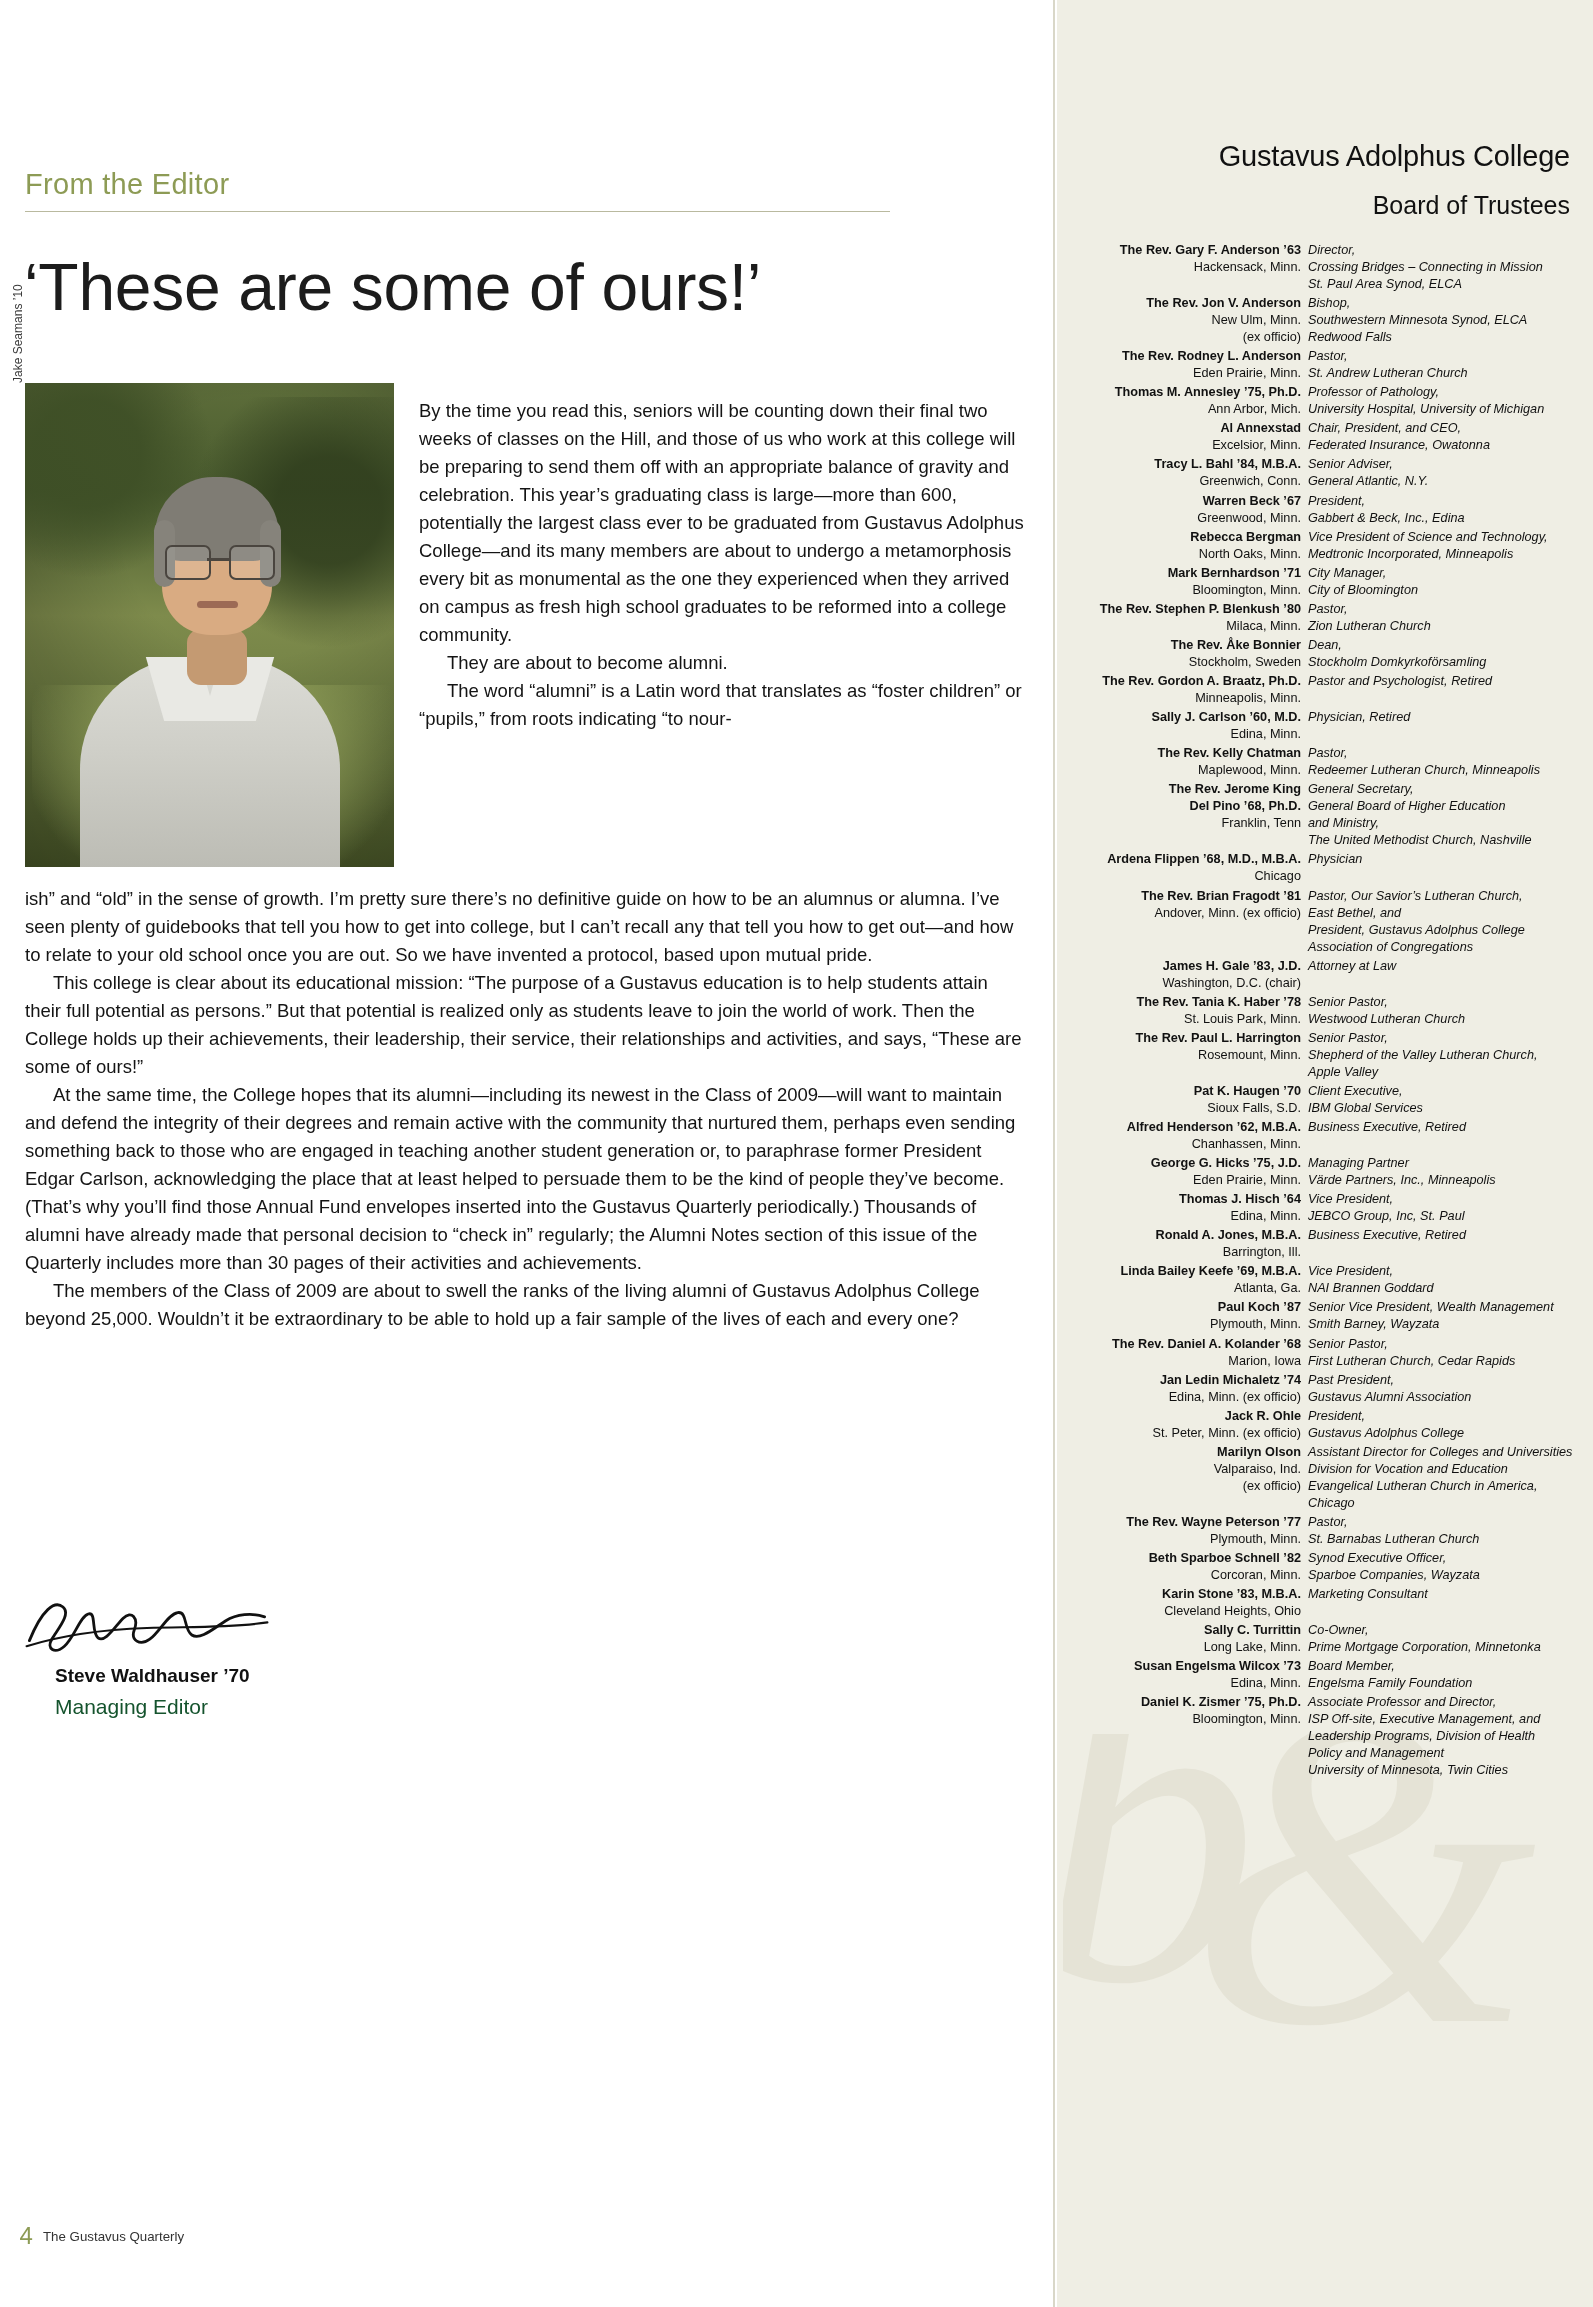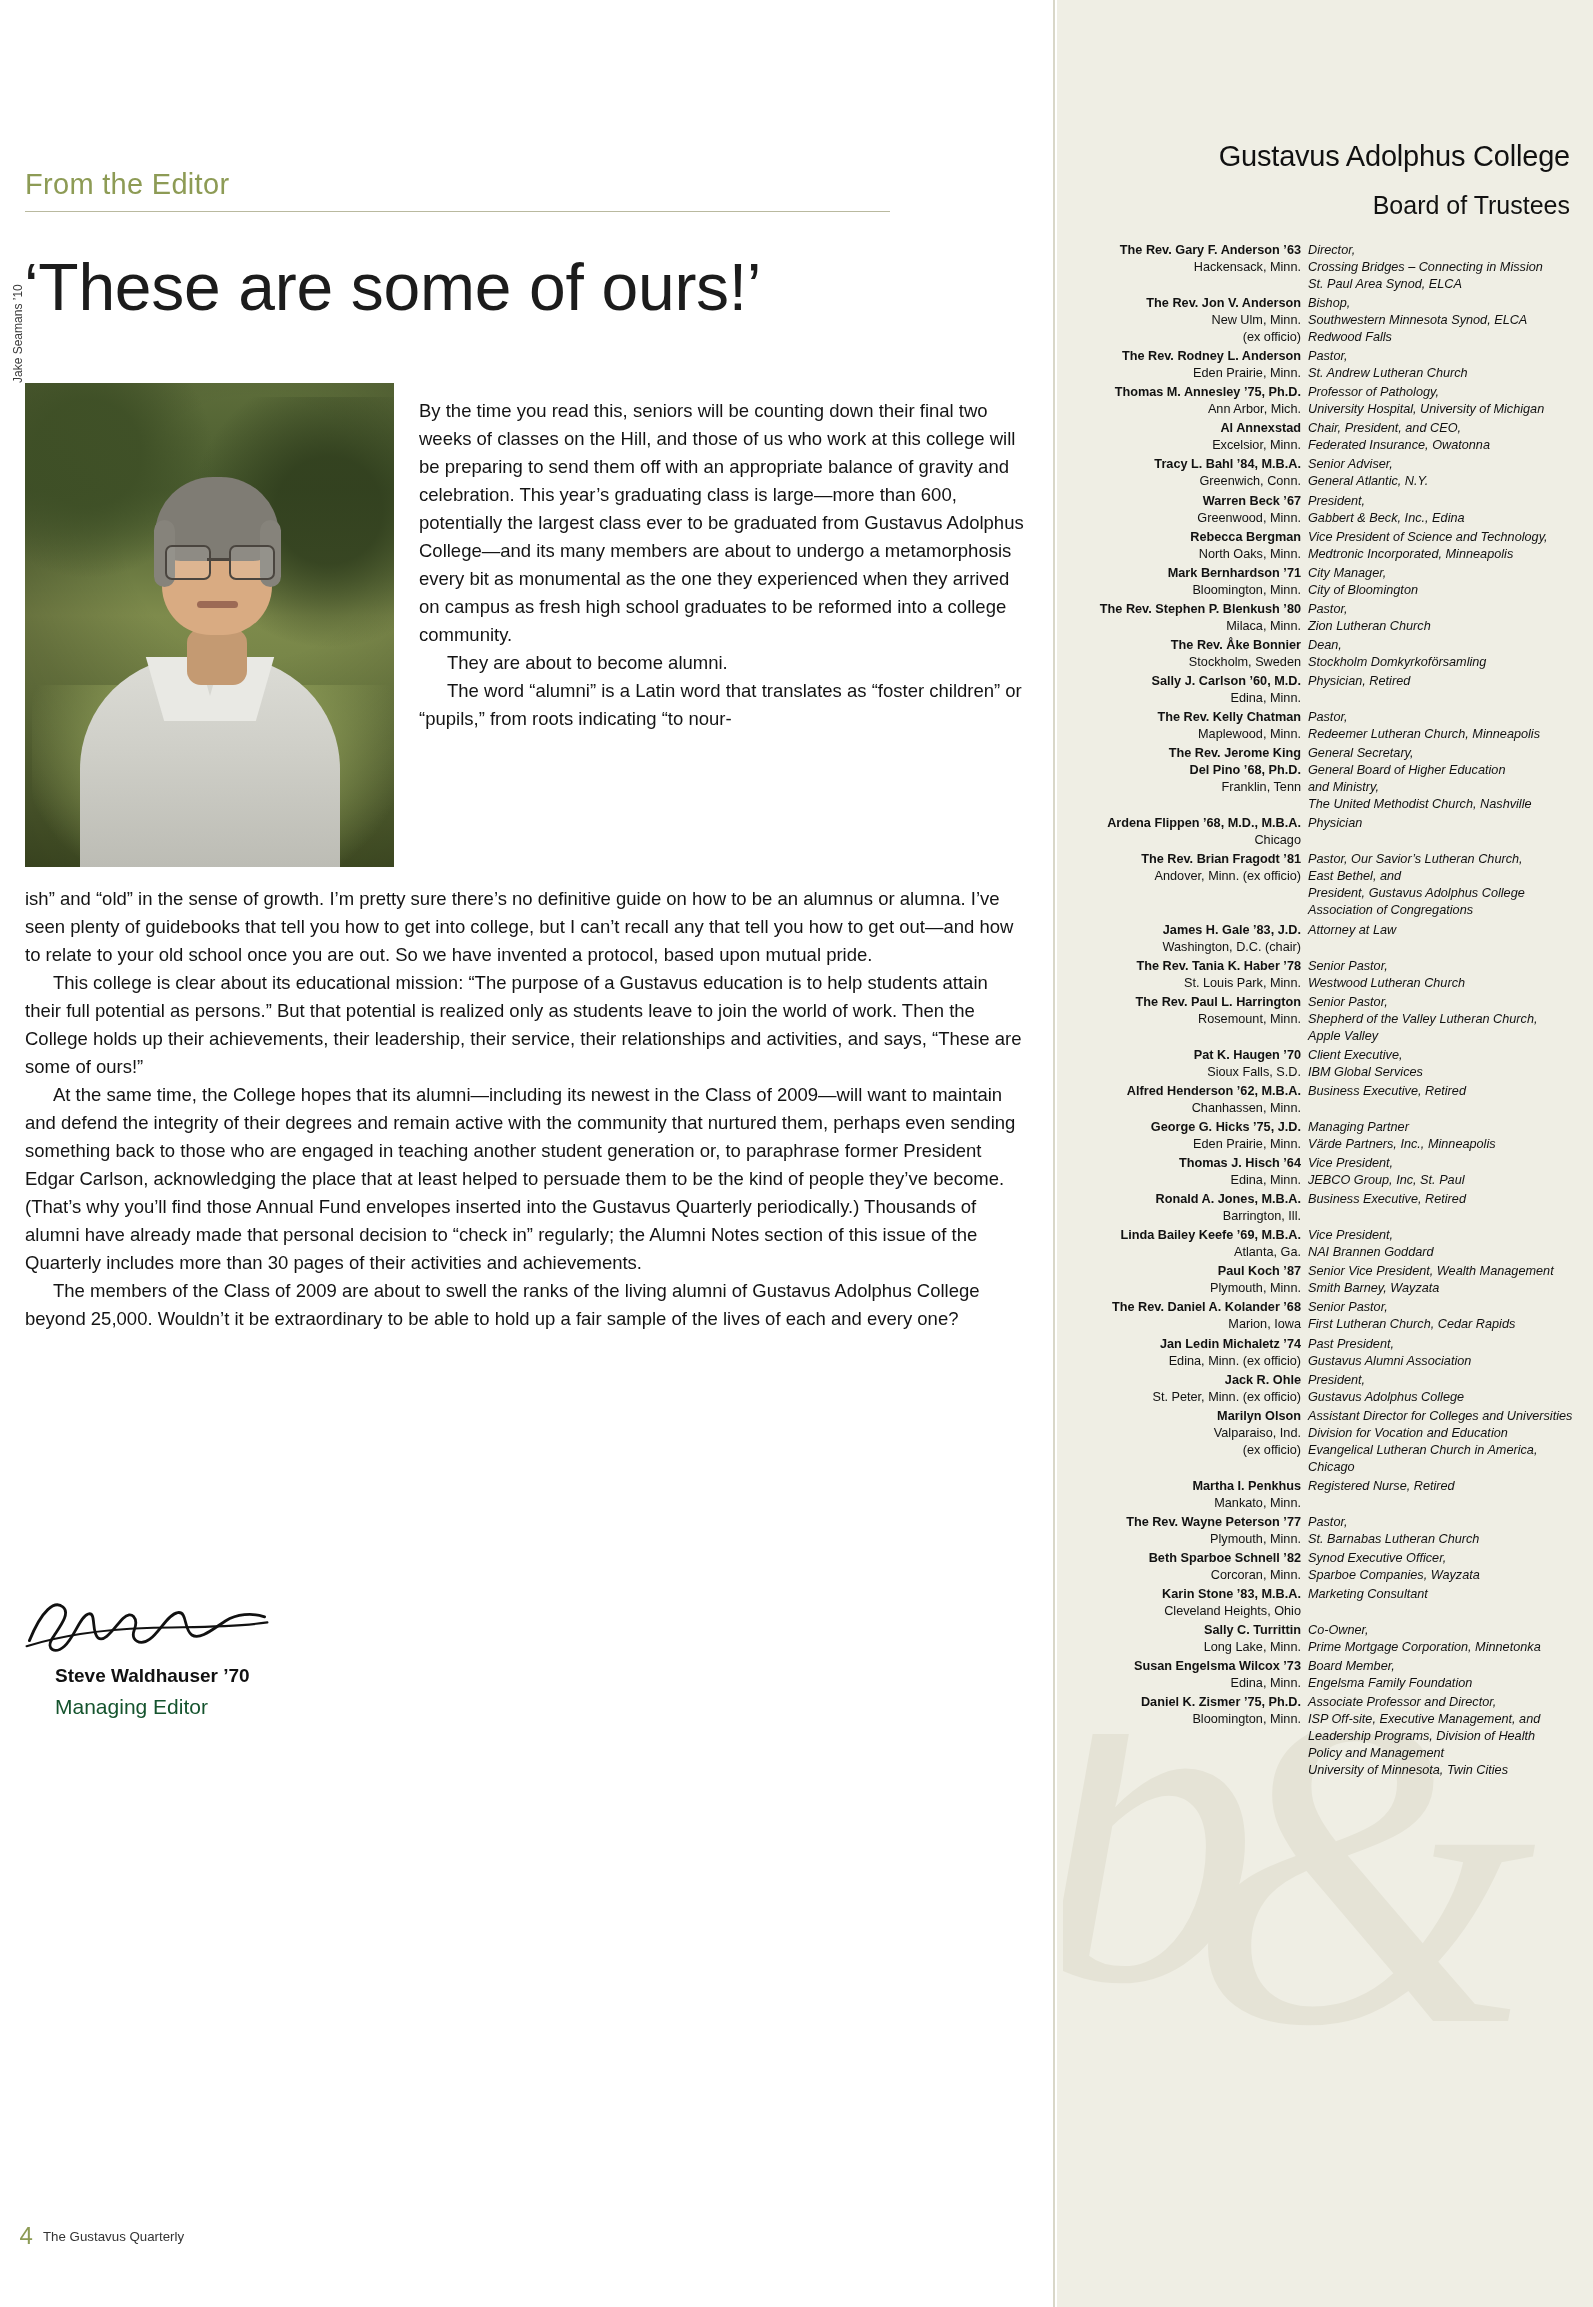--- a/index.html
+++ b/index.html
@@ -478,20 +478,29 @@
         <span class="nm">The Rev. Åke Bonnier</span>
         <span class="loc">Stockholm, Sweden</span>
       </div>
       <div class="t-right">
         <span>Dean,</span>
         <span>Stockholm Domkyrkoförsamling</span>
       </div>
     </div>
     <div class="trustee">
       <div class="t-left">
+        <span class="nm">The Rev. Gordon A. Braatz, Ph.D.</span>
+        <span class="loc">Minneapolis, Minn.</span>
+      </div>
+      <div class="t-right">
+        <span>Pastor and Psychologist, Retired</span>
+      </div>
+    </div>
+    <div class="trustee">
+      <div class="t-left">
         <span class="nm">Sally J. Carlson ’60, M.D.</span>
         <span class="loc">Edina, Minn.</span>
       </div>
       <div class="t-right">
         <span>Physician, Retired</span>
       </div>
     </div>
     <div class="trustee">
       <div class="t-left">
         <span class="nm">The Rev. Kelly Chatman</span>
@@ -668,29 +677,20 @@
       <div class="t-left">
         <span class="nm">Marilyn Olson</span>
         <span class="loc">Valparaiso, Ind.</span>
         <span class="loc">(ex officio)</span>
       </div>
       <div class="t-right">
         <span>Assistant Director for Colleges and Universities</span>
         <span>Division for Vocation and Education</span>
         <span>Evangelical Lutheran Church in America,</span>
         <span>Chicago</span>
-      </div>
-    </div>
-    <div class="trustee">
-      <div class="t-left">
-        <span class="nm">Martha I. Penkhus</span>
-        <span class="loc">Mankato, Minn.</span>
-      </div>
-      <div class="t-right">
-        <span>Registered Nurse, Retired</span>
       </div>
     </div>
     <div class="trustee">
       <div class="t-left">
         <span class="nm">The Rev. Wayne Peterson ’77</span>
         <span class="loc">Plymouth, Minn.</span>
       </div>
       <div class="t-right">
         <span>Pastor,</span>
         <span>St. Barnabas Lutheran Church</span>

